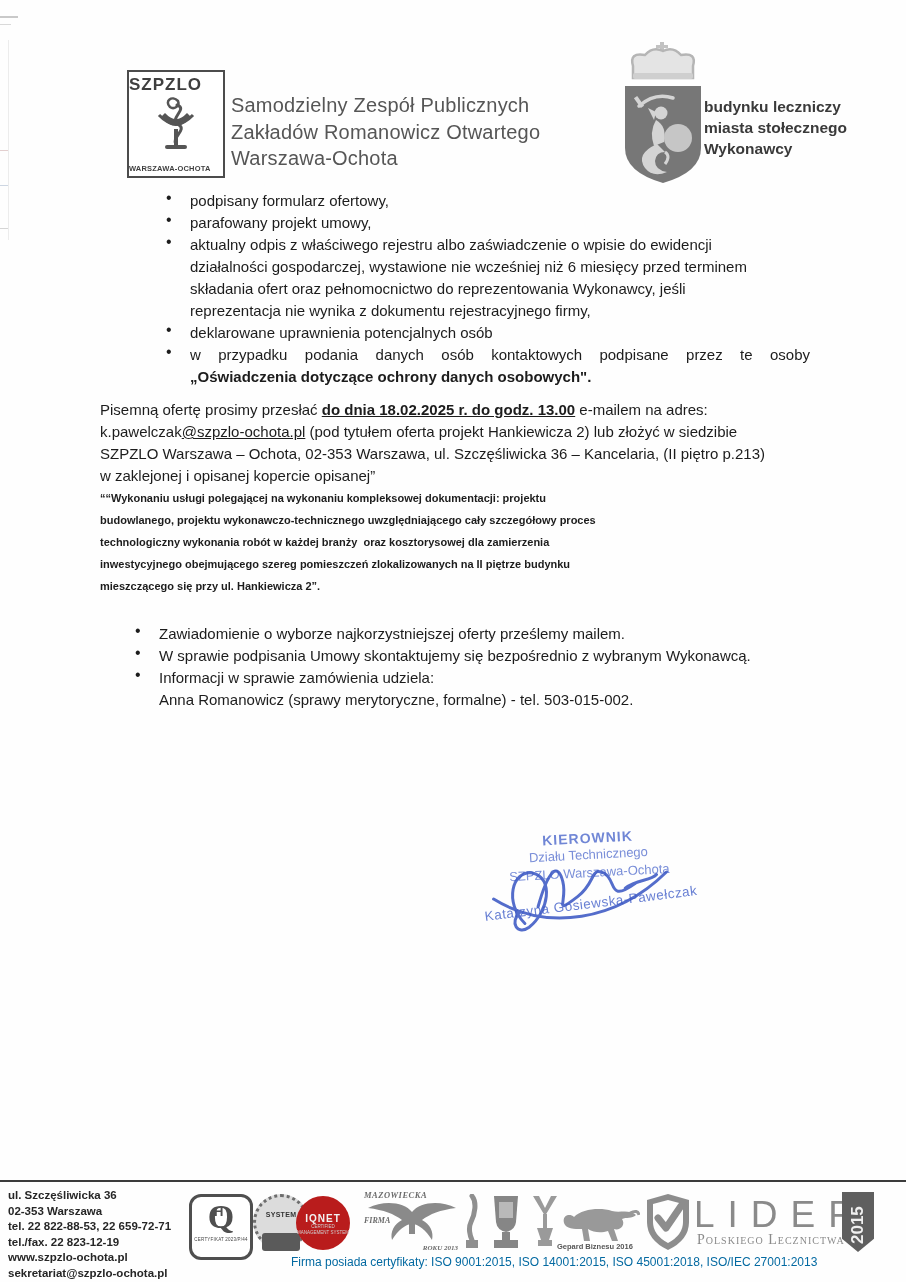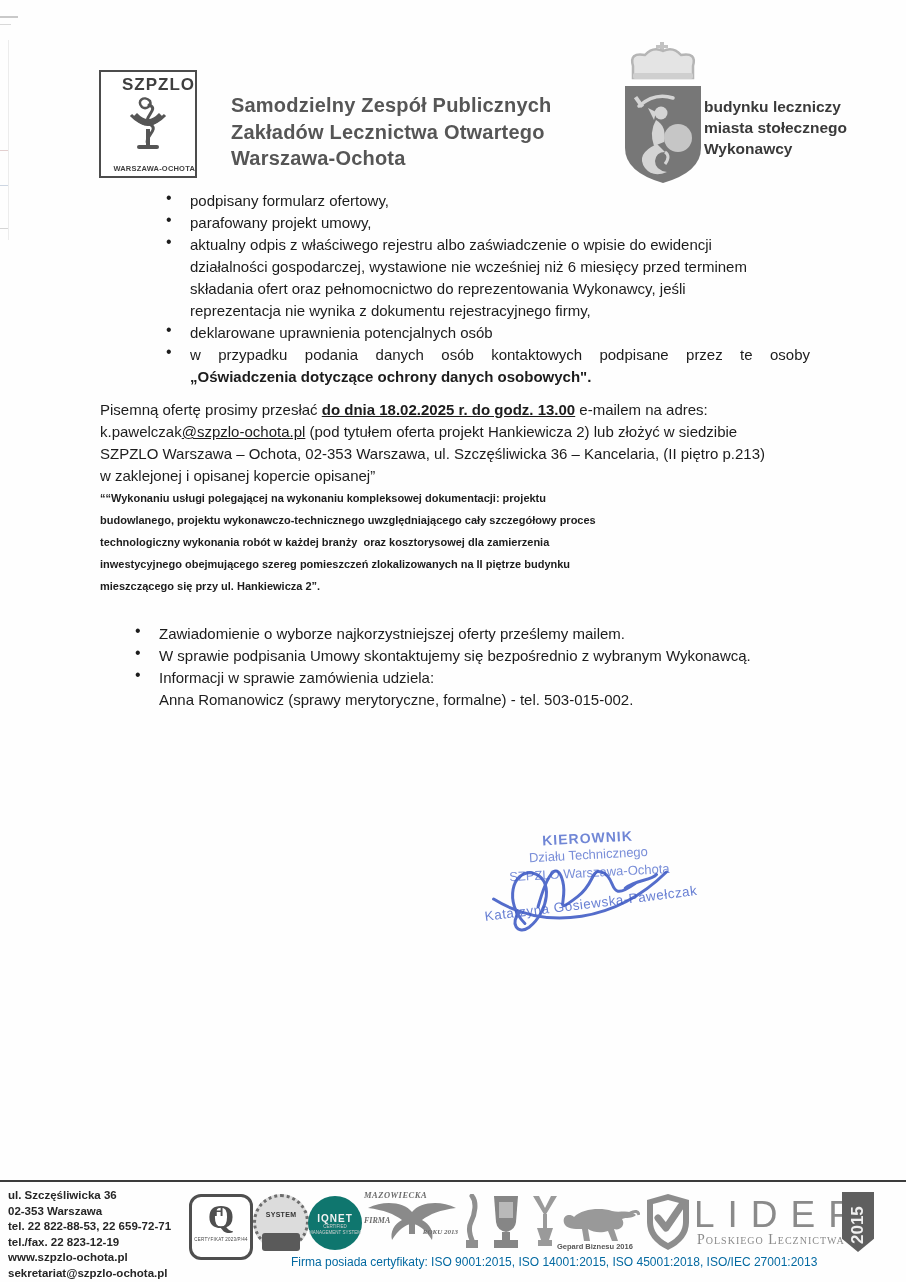--- a/index.html
+++ b/index.html
@@ -9,26 +9,26 @@
   }
   .abs{position:absolute;}
   .b{font-weight:bold;}
   .u{text-decoration:underline;}
   .tl{line-height:22px;white-space:pre;}
   .tl.j{white-space:normal;text-align:justify;text-align-last:justify;width:620px;}
   
   .artifact{position:absolute;pointer-events:none;}
   
   #logo-box{
-    left:99px;top:70px;width:94px;height:104px;border:2px solid #4c4c4c;
-    background:#fff;text-align:right;
+    left:127px;top:70px;width:94px;height:104px;border:2px solid #4c4c4c;
+    background:#fff;text-align:left;
   }
   #logo-acronym{font-size:17px;font-weight:bold;letter-spacing:1px;color:#3f3f3f;margin-top:3px;}
   #logo-caption{position:absolute;bottom:3px;left:0;right:0;font-size:7.5px;font-weight:bold;color:#3f3f3f;letter-spacing:.2px;}
-  #org-name{left:231px;top:92px;font-size:20px;font-weight:bold;color:#565656;line-height:26.5px;letter-spacing:.2px;}
+  #org-name{left:231px;top:92px;font-size:20px;font-weight:normal;color:#565656;line-height:26.5px;letter-spacing:.2px;}
   #city-block{left:704px;top:96px;font-size:15.5px;font-weight:bold;color:#3a3a3a;line-height:21px;}
   
   #list1{left:164px;top:190px;width:648px;font-size:15px;}
   #list2{left:133px;top:623px;width:700px;font-size:15px;}
   .li{position:relative;padding-left:26px;}
   .li::before{content:"\2022";position:absolute;left:2px;top:-1px;font-size:16px;color:#1c1c1c;}
   #para1{left:100px;top:399px;width:720px;font-size:15px;}
   #boldpara{left:100px;top:487px;width:725px;font-size:11px;}
   #boldpara .tl{line-height:22px;}
   
@@ -41,27 +41,27 @@
   #footer-rule{left:0;top:1180px;width:906px;height:2px;background:#3c3c3c;}
   #contact{left:8px;top:1188px;font-size:11.5px;font-weight:bold;color:#262626;line-height:15.5px;}
   .badge{position:absolute;}
   .badge-label{font-size:4.5px;color:#444;text-align:center;letter-spacing:.2px;}
   #q-badge{left:189px;top:1194px;width:58px;height:60px;border:3px solid #4f4f4f;border-radius:12px;background:#fff;text-align:center;}
   #q-badge .q{font-size:34px;font-weight:bold;color:#4f4f4f;line-height:40px;font-family:"Liberation Serif",serif;}
   #q-badge .h{position:absolute;top:7px;left:22px;font-size:13px;font-weight:bold;color:#4f4f4f;}
   #system-badge{left:253px;top:1194px;width:50px;height:50px;border-radius:50%;border:3px dotted #6d6d6d;background:#dcdcdc;text-align:center;}
   #system-badge .t{font-size:7px;font-weight:bold;color:#333;margin-top:14px;letter-spacing:.3px;}
   #system-badge .ribbon{position:absolute;left:6px;top:36px;width:38px;height:16px;background:#5a5a5a;border-radius:3px;color:#ddd;font-size:4px;line-height:5px;padding-top:2px;}
-  #iqnet-badge{left:308px;top:1196px;width:54px;height:54px;border-radius:50%;background:#0f766e;text-align:center;color:#f2f2f2;}
+  #iqnet-badge{left:296px;top:1196px;width:54px;height:54px;border-radius:50%;background:#b91c1c;text-align:center;color:#f2f2f2;}
   #iqnet-badge .t{font-size:10px;font-weight:bold;letter-spacing:1px;margin-top:17px;}
   #iqnet-badge .sub{font-size:4.5px;line-height:5.5px;color:#cfcfcf;}
   #mazowiecka{left:364px;top:1190px;width:96px;height:62px;text-align:left;}
   #mazowiecka .arc{font-family:"Liberation Serif",serif;font-style:italic;font-size:8.5px;font-weight:bold;color:#6b6b6b;letter-spacing:.5px;}
   #mazowiecka .firma{position:absolute;left:0;top:26px;font-family:"Liberation Serif",serif;font-style:italic;font-size:8px;font-weight:bold;color:#6b6b6b;}
-  #mazowiecka .roku{position:absolute;right:2px;bottom:16px;font-family:"Liberation Serif",serif;font-style:italic;font-size:7px;font-weight:bold;color:#6b6b6b;}
+  #mazowiecka .roku{position:absolute;right:2px;bottom:0;font-family:"Liberation Serif",serif;font-style:italic;font-size:7px;font-weight:bold;color:#6b6b6b;}
   #gepard{left:560px;top:1196px;width:80px;height:56px;}
   #gepard-caption{left:557px;top:1242px;font-size:7.5px;font-weight:bold;color:#555;}
   #lider-shield{left:645px;top:1192px;}
   #lider-text{left:694px;top:1194px;font-size:37px;color:#8a8a8a;letter-spacing:13px;font-weight:400;}
   #lider-sub{left:697px;top:1232px;font-family:"Liberation Serif",serif;font-variant:small-caps;font-size:14px;color:#8a8a8a;letter-spacing:1px;}
   #ribbon-2015{left:842px;top:1192px;width:32px;height:60px;background:#5f5f5f;clip-path:polygon(0 0,100% 0,100% 78%,50% 100%,0 78%);}
   #ribbon-2015 span{position:absolute;left:4px;top:30px;color:#efefef;font-weight:bold;font-size:17px;transform:rotate(-90deg);transform-origin:center;display:block;width:24px;text-align:center;}
   #certs-line{left:291px;top:1255px;font-size:12px;color:#0369a1;}
   svg{display:block;}
 </style>
@@ -85,21 +85,21 @@
       <rect x="27" y="34" width="4" height="16" fill="#555"></rect>
       <rect x="18" y="50" width="22" height="4" rx="2" fill="#555"></rect>
       <path d="M31,6 C25,0 17,6 23,12 C27,15 33,11 31,6 Z" fill="none" stroke="#555" stroke-width="2.5"></path>
       <path d="M30,10 C42,14 20,24 32,30 C40,35 24,42 29,50" fill="none" stroke="#555" stroke-width="3" stroke-linecap="round"></path>
     </svg>
     <div id="logo-caption">WARSZAWA-OCHOTA</div>
   </div>
 
   <div id="org-name" class="abs">
     <div>Samodzielny Zespół Publicznych</div>
-    <div>Zakładów Lecznictwa Otwartego</div>
+    <div>Zakładów Romanowicz Otwartego</div>
     <div>Warszawa-Ochota</div>
   </div>
 
   <div class="abs" style="left:618px;top:42px;width:92px;height:146px;">
     <svg width="76" height="38" viewBox="0 0 76 38" style="margin-left:7px;">
       <rect x="35" y="0" width="4" height="8" fill="#c2c2c2"></rect>
       <rect x="31" y="3" width="12" height="3" fill="#c2c2c2"></rect>
       <path d="M8,36 L8,24 Q4,10 20,13 Q28,4 38,9 Q48,4 56,13 Q72,10 68,24 L68,36 Z" fill="#e4e4e4" stroke="#b5b5b5" stroke-width="2.5"></path>
       <rect x="8" y="31" width="60" height="6" rx="2" fill="#cfcfcf"></rect>
     </svg>

